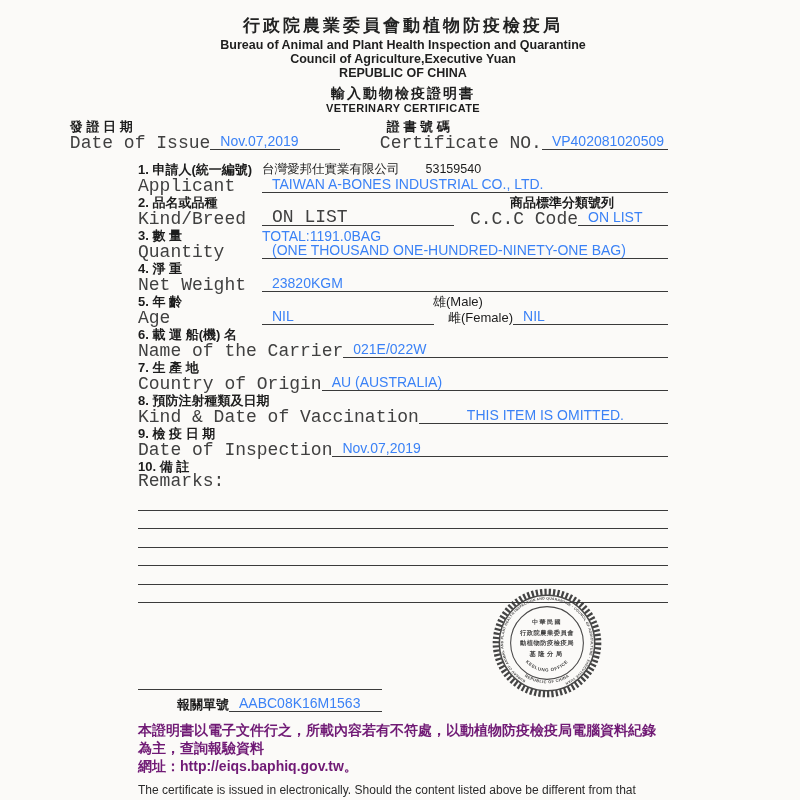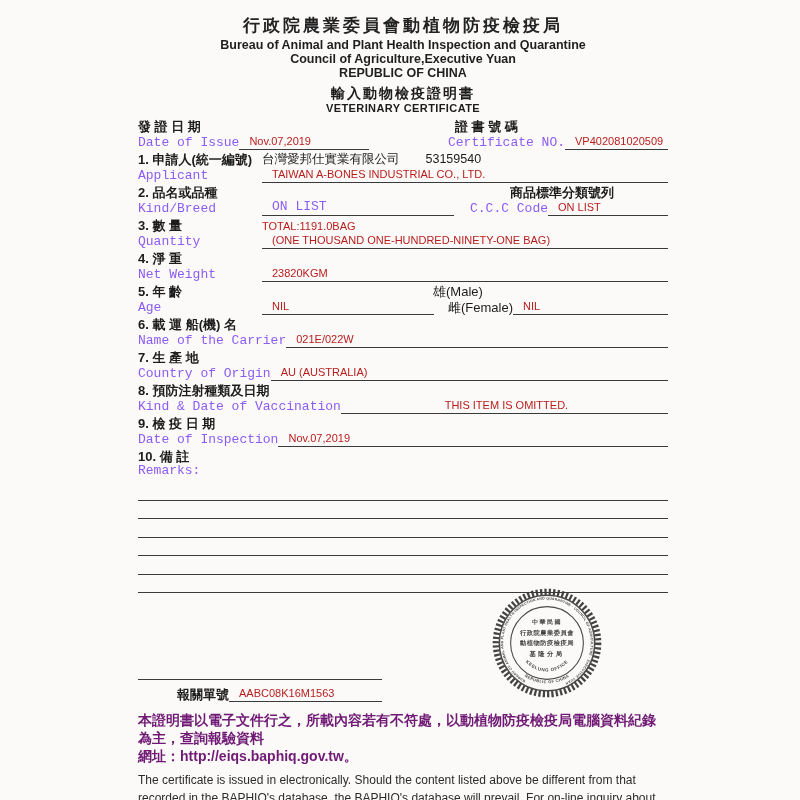--- a/index.html
+++ b/index.html
@@ -15,30 +15,30 @@
 
   
   .hdr { text-align:center; padding-top:6px; }
   .hdr .t-zh { font-size:17px; font-weight:bold; letter-spacing:3px; line-height:24px; color:#222; }
   .hdr .t-en { font-size:12.5px; font-weight:bold; line-height:14px; color:#1f1f1f; }
   .hdr .s-zh { font-size:14px; font-weight:bold; letter-spacing:2px; margin-top:5px; line-height:17px; }
   .hdr .s-en { font-size:11px; font-weight:bold; letter-spacing:.4px; line-height:13px; }
 
   
   .zh   { font-size:13px; font-weight:bold; line-height:15px; white-space:nowrap; }
-  .mlabel { font-family:"Liberation Mono","DejaVu Sans Mono",monospace; font-size:13px; line-height:14px; white-space:nowrap; color:#8b5cf6; }
-  .val  { font-size:11px; line-height:14px; color:#b91c1c; white-space:nowrap; }
+  .mlabel { font-family:"Liberation Mono","DejaVu Sans Mono",monospace; font-size:18px; line-height:14px; white-space:nowrap; color:#404040; }
+  .val  { font-size:14px; line-height:14px; color:#3b82f6; white-space:nowrap; }
   .en-row { display:flex; align-items:flex-end; line-height:14px; }
   .uline { border-bottom:1.5px solid #3a3a3a; padding:0 4px 1px 10px; min-height:15px; }
   .grow { flex:1 1 auto; }
   .field { margin-bottom:2px; }
   .lw { min-width:124px; }           
   .row1 { display:flex; align-items:flex-end; line-height:15px; }
 
-  .toprow { display:flex; margin-top:4px; margin-bottom:2px;justify-content:flex-end; }
+  .toprow { display:flex; margin-top:4px; margin-bottom:12px;justify-content:flex-end; }
   .toprow .lhalf { width:268px; }
   .toprow .rhalf { flex:1; }
   .ind-zh { margin-left:49px; }
   .ind-en { margin-left:42px; }
   .w120 { width:130px; flex:none; }
 
   .vcol-zh { font-size:12.5px; font-weight:normal; white-space:nowrap; }
   .idnum { margin-left:26px; font-size:12.5px; }
 
   .ccc-head { margin-left:auto; width:212px; text-align:center; }

